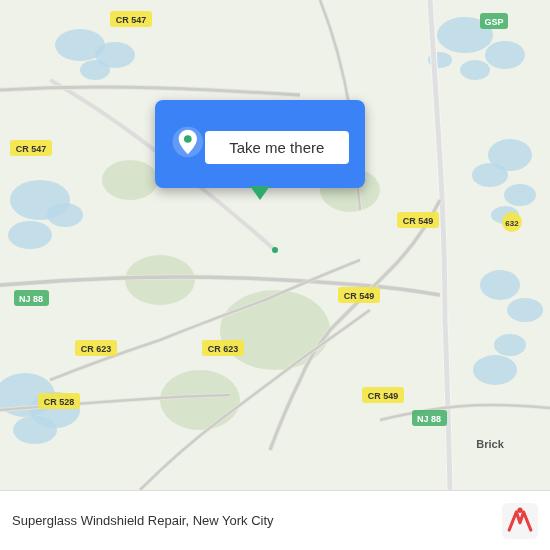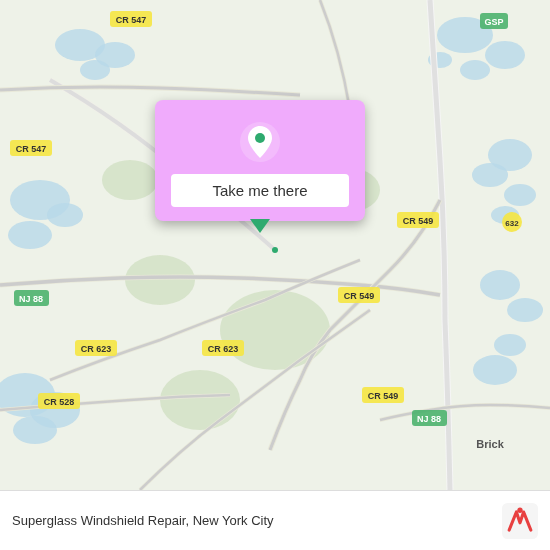--- a/index.html
+++ b/index.html
@@ -24,25 +24,25 @@
       width: 100%;
       height: 100%;
     }
 
     
     .popup-card {
       position: absolute;
       top: 100px;
       left: 155px;
       width: 210px;
-      background: #f0abfc;
+      background: #3b82f6;
       border-radius: 8px;
       padding: 20px 16px 14px;
       display: flex;
-      flex-direction: column;
+      flex-direction: row;
       align-items: center;
       box-shadow: 0 4px 12px rgba(0,0,0,0.3);
     }
 
     .popup-card::after {
       content: '';
       position: absolute;
       bottom: -12px;
       left: 50%;
       transform: translateX(-50%);

